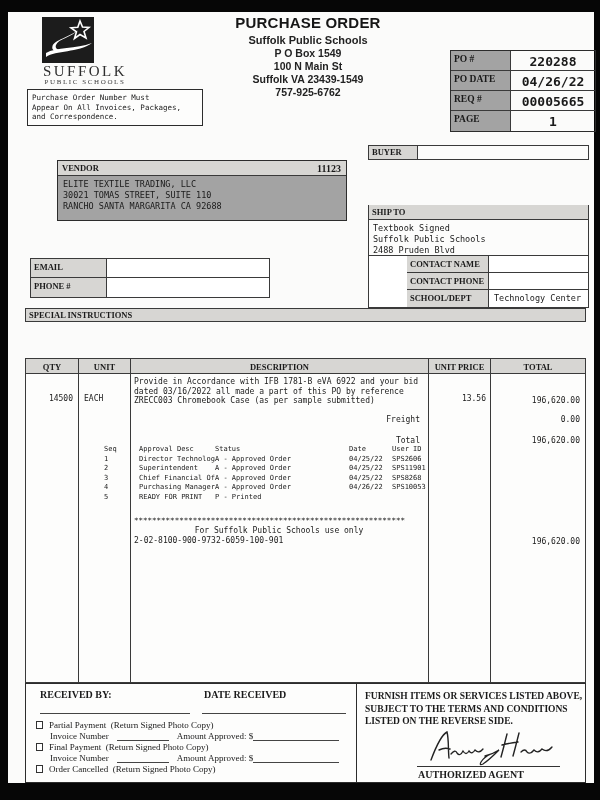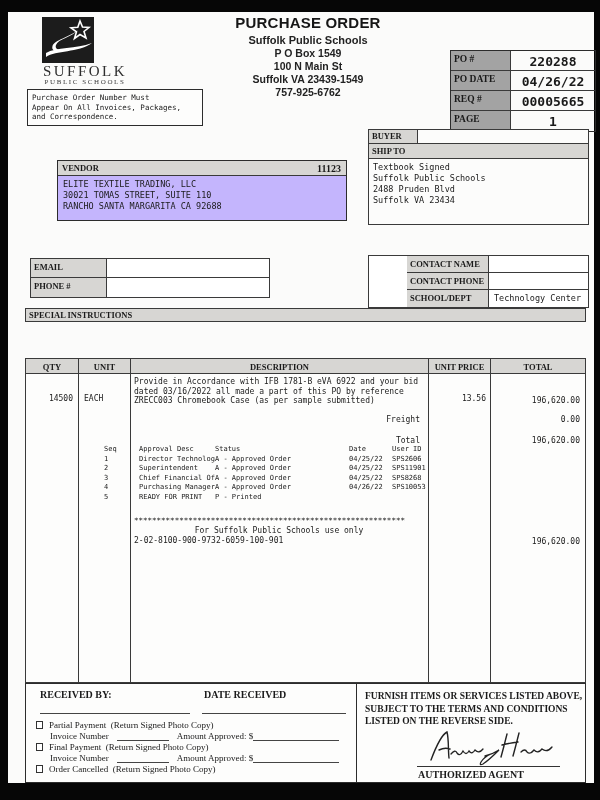--- a/index.html
+++ b/index.html
@@ -21,32 +21,32 @@
   .addr { left:150px; top:22px; width:300px; text-align:center; font-size:10.5px; line-height:13px; color:#222; }
   .addr .org { font-size:11px; }
 
   .po-info { left:442px; top:38px; width:146px; border:1.5px solid #2c2c2c; }
   .po-info .row { display:flex; height:20px; border-bottom:1px solid #3a3a3a; }
   .po-info .row:last-child { border-bottom:none; }
   .po-info .lab { width:60px; padding:3px 3px 0 3px; font-size:9.5px; border-right:1px solid #3a3a3a; background:#a3a3a3; }
   .po-info .val { flex:1; text-align:center; padding-top:3px; font-size:13px; font-weight:bold; }
 
   
-  .vendor { left:49px; top:148px; width:290px; border:1.5px solid #2c2c2c; background:#c4b5fd; }
+  .vendor { left:49px; top:148px; width:290px; border:1.5px solid #2c2c2c; background:#a3a3a3; }
   .vendor .hd { display:flex; justify-content:space-between; height:15px; padding:2px 5px 0 4px; background:#d7d6d3; border-bottom:1px solid #3a3a3a; }
   .vendor .hd .lab { font-size:8.5px; font-weight:bold; }
   .vendor .hd .num { font-size:10px; font-weight:bold; }
   .vendor .bd { padding:3px 4px 8px 5px; font-size:8.5px; line-height:11px; }
 
   
-  .shipwrap { left:360px; top:117px; width:221px; }
+  .shipwrap { left:360px; top:133px; width:221px; }
   .buyer-row { display:flex; height:15px; }
   .buyer-lab { width:50px; background:#d7d6d3; border:1px solid #3a3a3a; font-size:8.5px; font-weight:bold; padding:1px 0 0 3px; }
   .buyer-val { flex:1; border:1px solid #3a3a3a; border-left:none; background:#fcfcfb; }
-  .shipto-hd { height:15px; background:#d7d6d3; border:1px solid #3a3a3a; border-top:none; font-size:8.5px; font-weight:bold; padding:1.5px 0 0 3px; }
+  .shipto-hd { height:15px; background:#d7d6d3; border:1px solid #3a3a3a; border-top:none; font-size:8.5px; font-weight:bold; padding:1.5px 0 0 3px;margin-top:45px; }
   .shipto-bd { height:66px; border:1px solid #3a3a3a; border-top:none; background:#fcfcfb; padding:3px 4px; font-size:8.5px; line-height:11px; }
 
   
   .kv { position:absolute; border:1px solid #3a3a3a; background:#fff; }
   .kv .row { display:flex; border-bottom:1px solid #3a3a3a; }
   .kv .row:last-child { border-bottom:none; }
   .kv .lab { background:#d7d6d3; border-right:1px solid #3a3a3a; font-size:8.5px; font-weight:bold; padding:3px 0 0 3px; }
   .kv .val { flex:1; font-size:8.5px; padding:3px 0 0 5px; }
   .kv-email { left:22px; top:246px; width:240px; }
   .kv-email .row { height:19px; }

